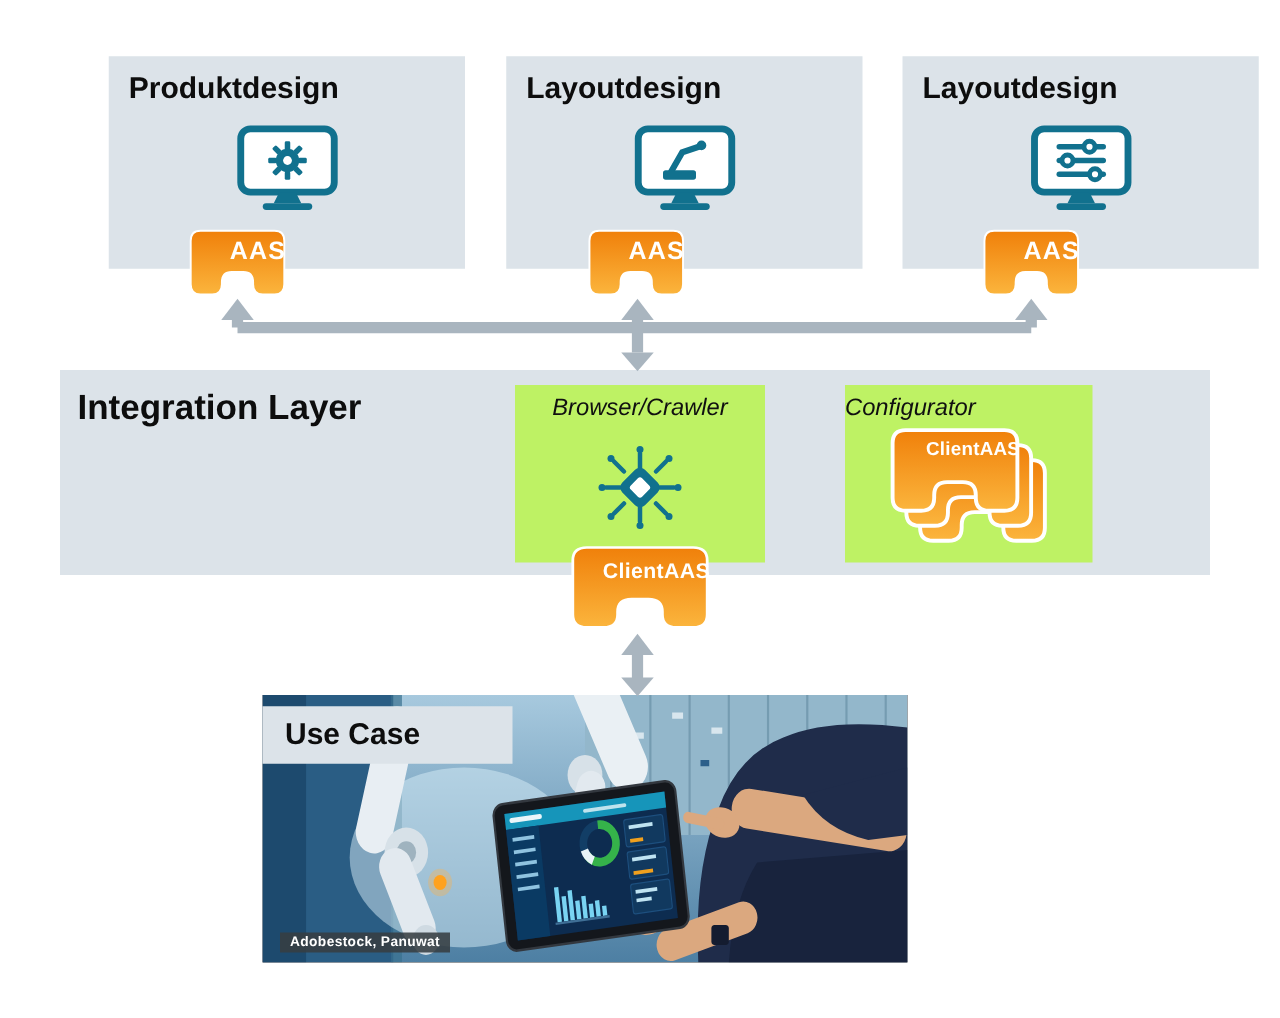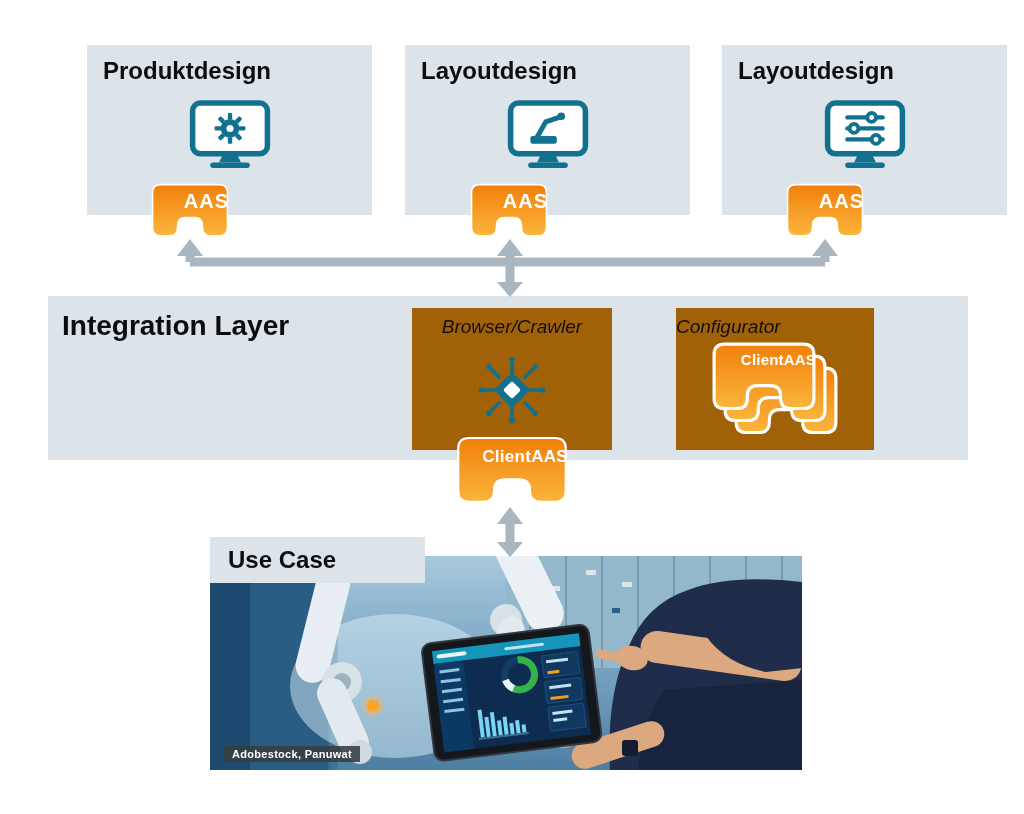--- a/index.html
+++ b/index.html
@@ -15,37 +15,37 @@
   .badge{position:absolute;z-index:3;}
   .badge svg{position:absolute;inset:0;width:100%;height:100%;}
   .badge-label{position:absolute;left:0;right:0;text-align:right;color:#fff;font-weight:bold;}
   .aas-label{top:7px;font-size:20px;letter-spacing:1px;}
   .client-label{top:11px;font-size:17px;letter-spacing:.3px;}
   .stack-label{top:9px;font-size:15px;letter-spacing:.2px;}
 
   .integration{left:48px;top:296px;width:920px;height:164px;}
   .integration-title{position:absolute;top:14px;left:14px;font-size:28px;font-weight:bold;color:#0d0d0d;}
 
-  .inner-box{position:absolute;background:#a16207;z-index:1;}
+  .inner-box{position:absolute;background:#bef264;z-index:1;}
   #browser-box{left:412px;top:308px;width:200px;height:142px;}
   #config-box{left:676px;top:308px;width:198px;height:142px;}
   .inner-label{position:absolute;top:8px;left:0;right:0;text-align:center;
                font-style:italic;font-size:19px;color:#101010;}
   #config-box .inner-label{text-align:left;}
   .chip{position:absolute;left:50%;top:42px;transform:translateX(-50%);width:80px;height:80px;}
 
   #config-stack{position:absolute;left:712px;top:342px;width:146px;height:106px;z-index:3;}
   .stack-badge{position:absolute;width:104px;height:66px;}
 
   .arrows{position:absolute;inset:0;width:1024px;height:814px;z-index:2;pointer-events:none;}
 
-  #use-case-label{left:210px;top:537px;width:200px;height:46px;z-index:4;padding-left:15px;}
+  #use-case-label{left:210px;top:565px;width:200px;height:46px;z-index:4;}
   #use-case-label .box-title{top:9px;left:18px;}
 
-  #photo{position:absolute;left:210px;top:556px;width:592px;height:214px;overflow:hidden;z-index:1;background:#404040;}
+  #photo{position:absolute;left:210px;top:556px;width:516px;height:214px;overflow:hidden;z-index:1;background:#404040;}
   #photo svg{display:block;width:100%;height:100%;}
   .credit{position:absolute;left:14px;bottom:8px;background:rgba(55,61,66,.88);color:#fff;
           font-size:11px;font-weight:bold;padding:2px 8px;letter-spacing:.3px;}
 </style>
 </head>
 <body>
 
 <div id="canvas">
 
   <svg width="0" height="0" style="position:absolute" aria-hidden="true">

